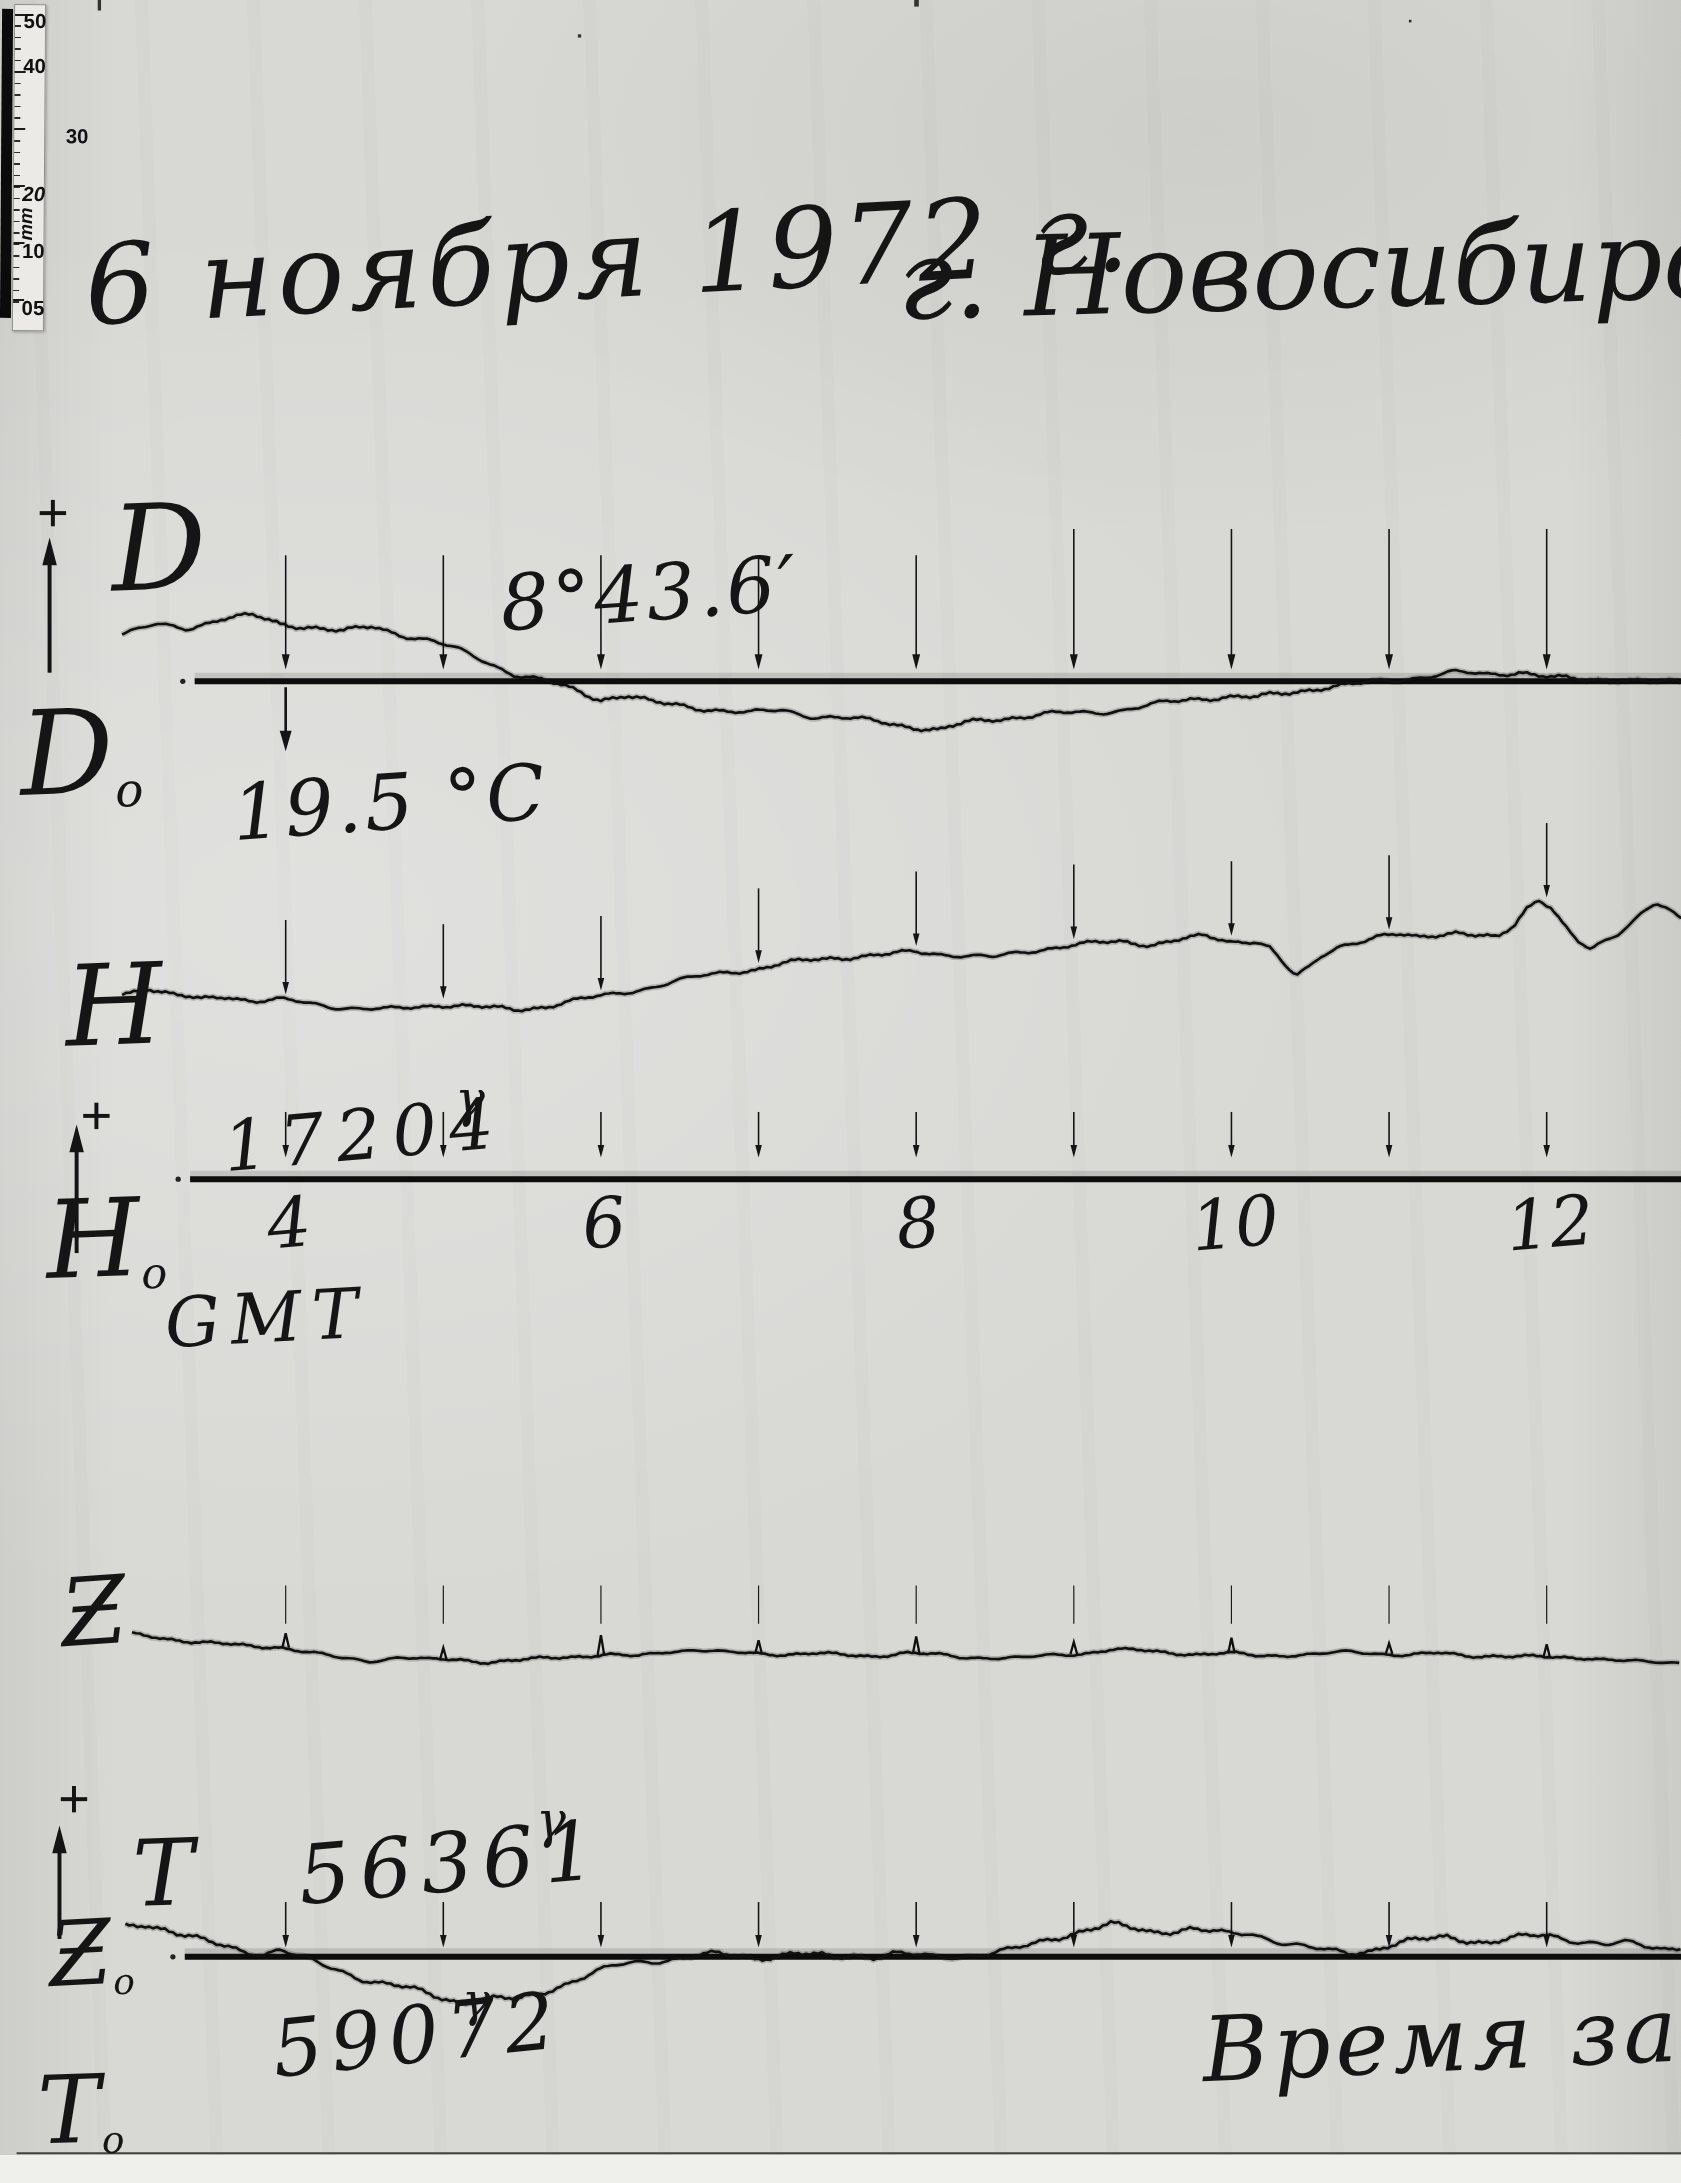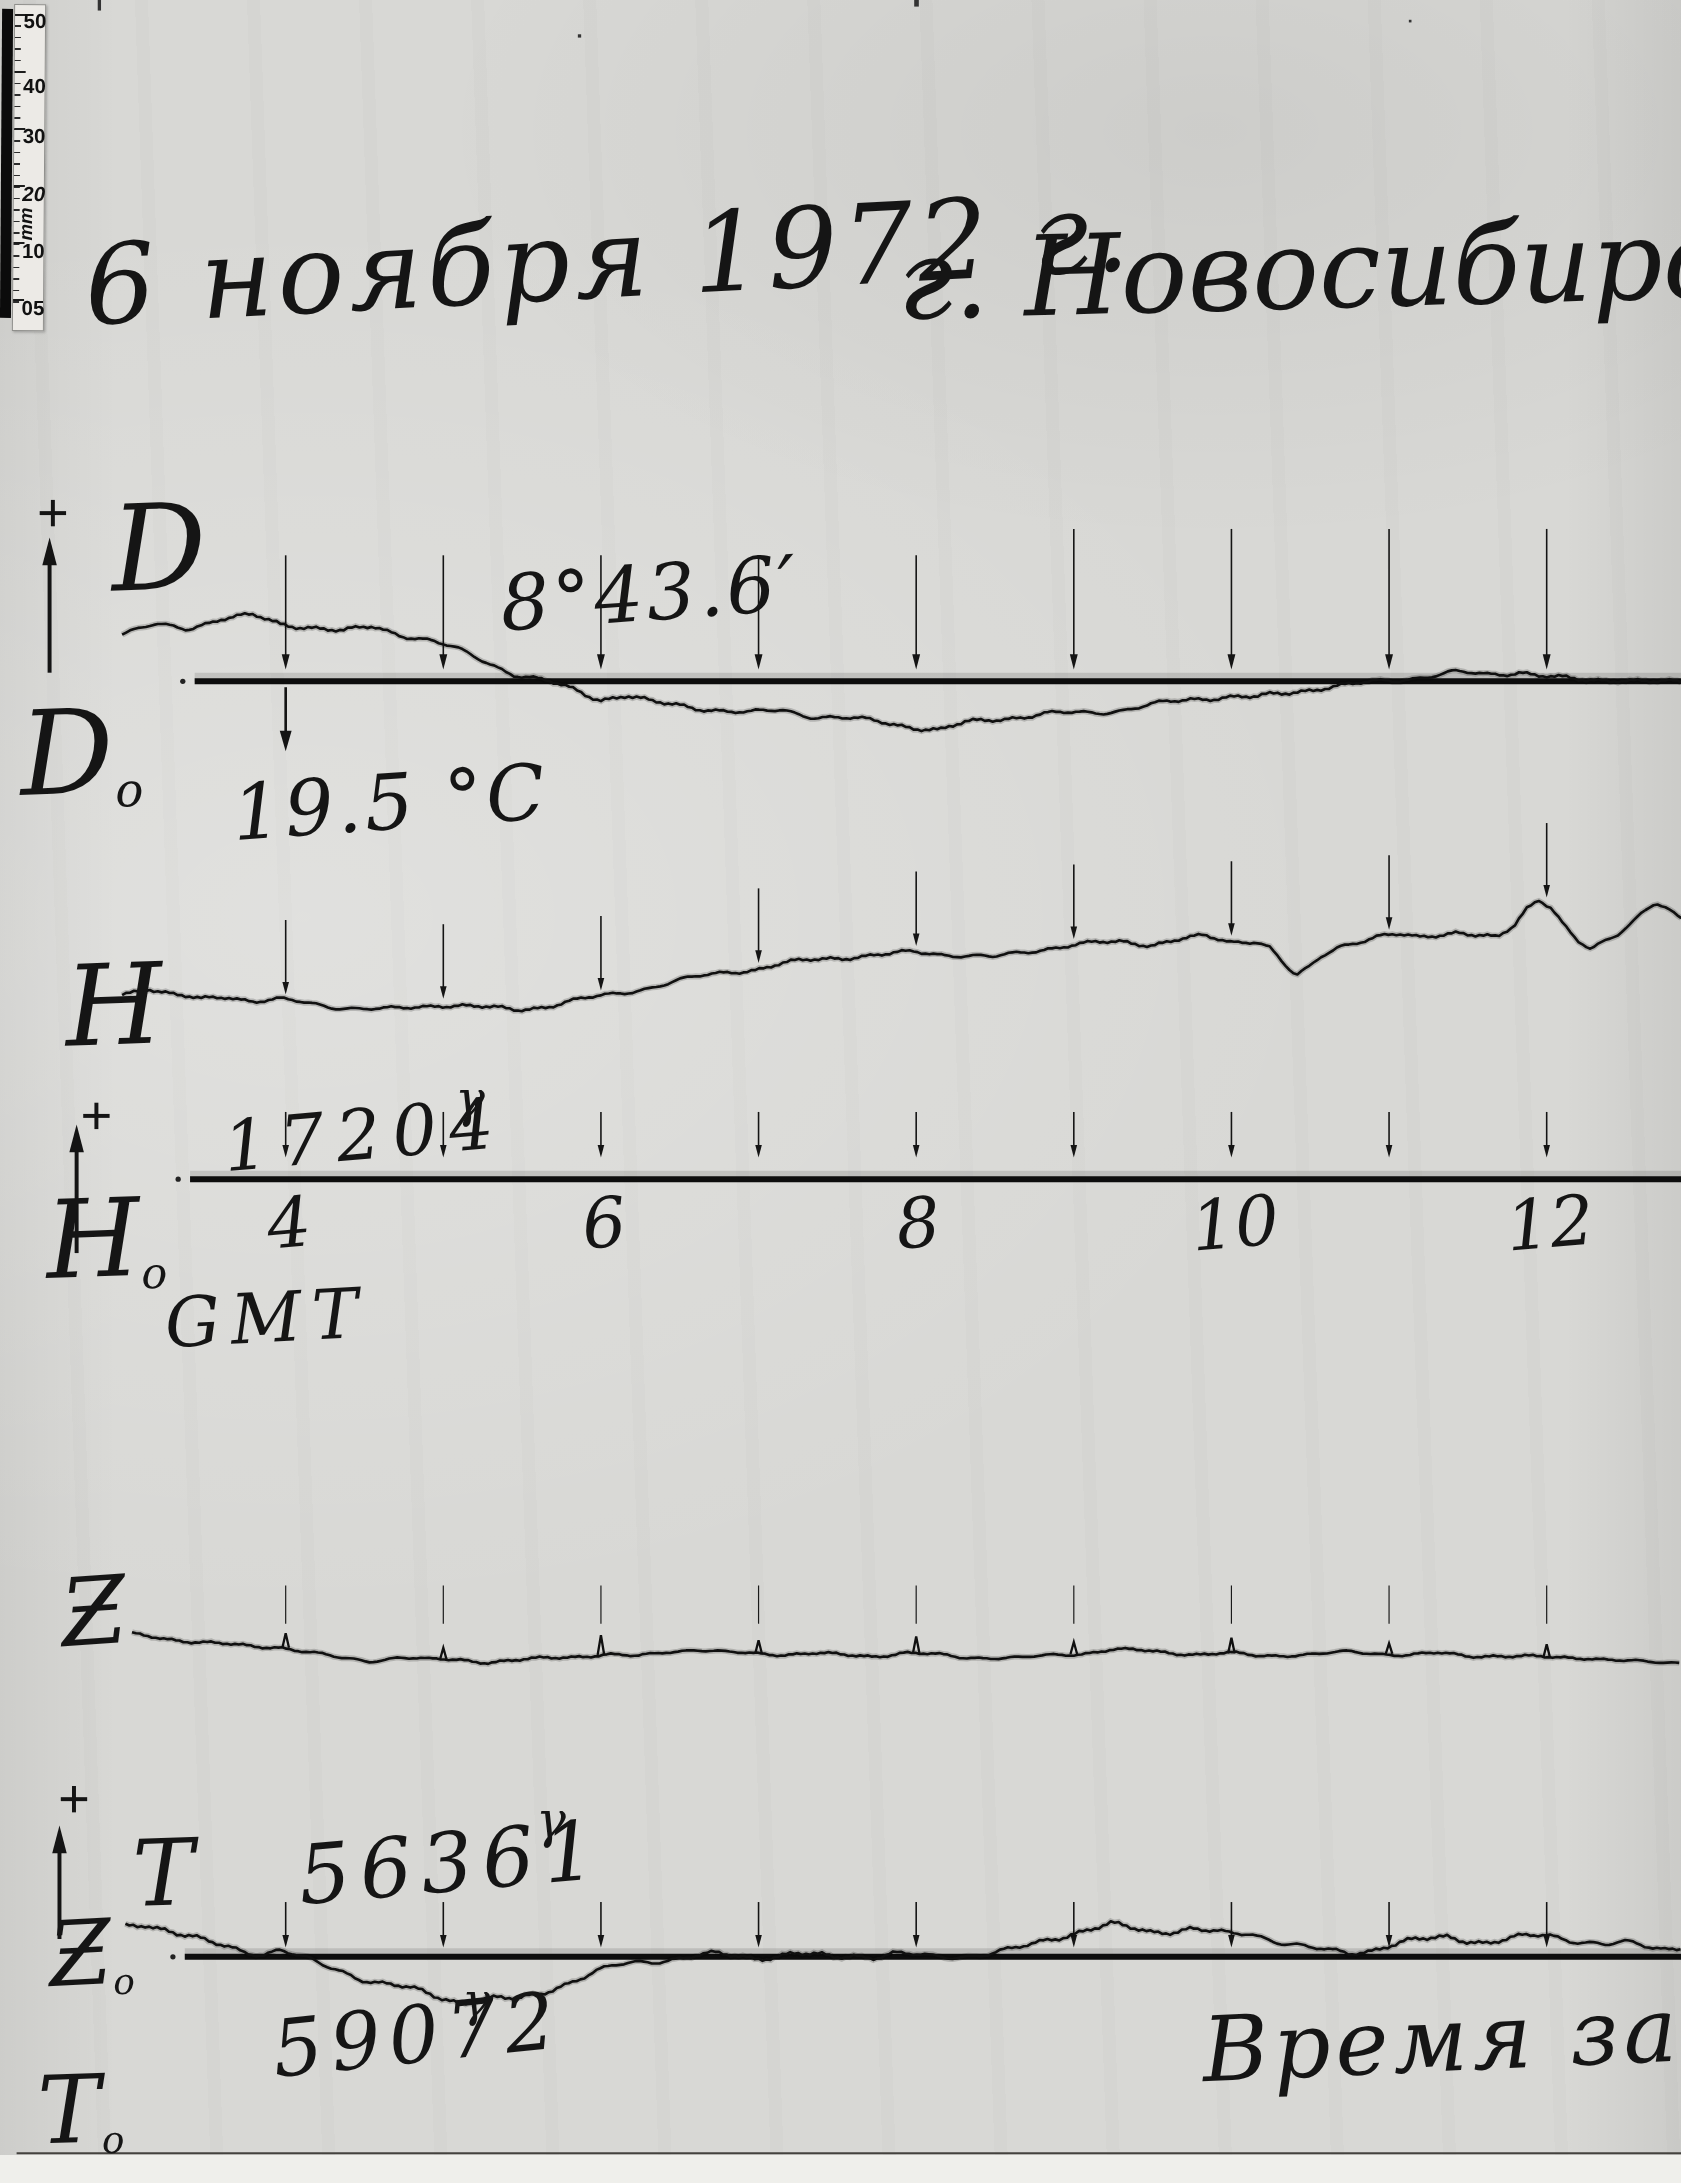--- a/index.html
+++ b/index.html
@@ -41,21 +41,21 @@
   .t-59072{left:272px;top:1996px;font-size:79px;transform:rotate(-6deg);letter-spacing:8px;}
   .g-59072{left:462px;top:1976px;font-size:47px;}
   .t-vremya{left:1202px;top:1991px;font-size:90px;transform:rotate(-2.5deg);letter-spacing:4.6px;}
   
   #ruler{position:absolute;left:1.3px;top:4px;width:46px;height:330px;transform:rotate(0.4deg);}
   #ruler .bar{position:absolute;left:0;top:5.3px;width:10.6px;height:309px;background:#0b0b0b;}
   #ruler .strip{position:absolute;left:12px;top:0;width:30px;height:325px;background:#eceae6;border:0.7px solid #8f8f8c;box-shadow:1.3px 1.3px 2.6px rgba(0,0,0,0.25);}
   #ruler .minor{position:absolute;left:0;top:9.2px;width:6px;height:297px;background:repeating-linear-gradient(to bottom,#2c2c2c 0 1.3px,transparent 1.3px 11.5px);}
   #ruler .major{position:absolute;left:0;top:9.2px;width:11.2px;height:297px;background:repeating-linear-gradient(to bottom,#1c1c1c 0 2px,transparent 2px 57px);}
   #ruler .rl{position:absolute;left:8.6px;font-family:"Liberation Sans","DejaVu Sans",sans-serif;font-weight:bold;font-size:20.4px;color:#111;}
-  .rl.l50{top:5.3px;}.rl.l40{top:70px;text-align:right;}.rl.l30{top:120px;}.rl.l20{top:178px;font-style:italic;}.rl.l10{top:235px;}.rl.l00{top:292px;}
+  .rl.l50{top:5.3px;}.rl.l40{top:50px;text-align:right;}.rl.l30{top:120px;margin-left:43px;}.rl.l20{top:178px;font-style:italic;}.rl.l10{top:235px;}.rl.l00{top:292px;}
   #ruler .rmm{position:absolute;left:-4px;top:208px;font-family:"Liberation Sans","DejaVu Sans",sans-serif;font-weight:bold;font-style:italic;font-size:18.5px;transform:rotate(-90deg);color:#111;}
   
   #below-paper{position:absolute;left:0;top:2155px;width:1682px;height:28px;background:#efefeb;}
 </style>
 </head>
 <body>
 
 <div id="sheet">
 
   <svg id="trace-svg" viewBox="0 0 2550 3310" width="1682" height="2183">

